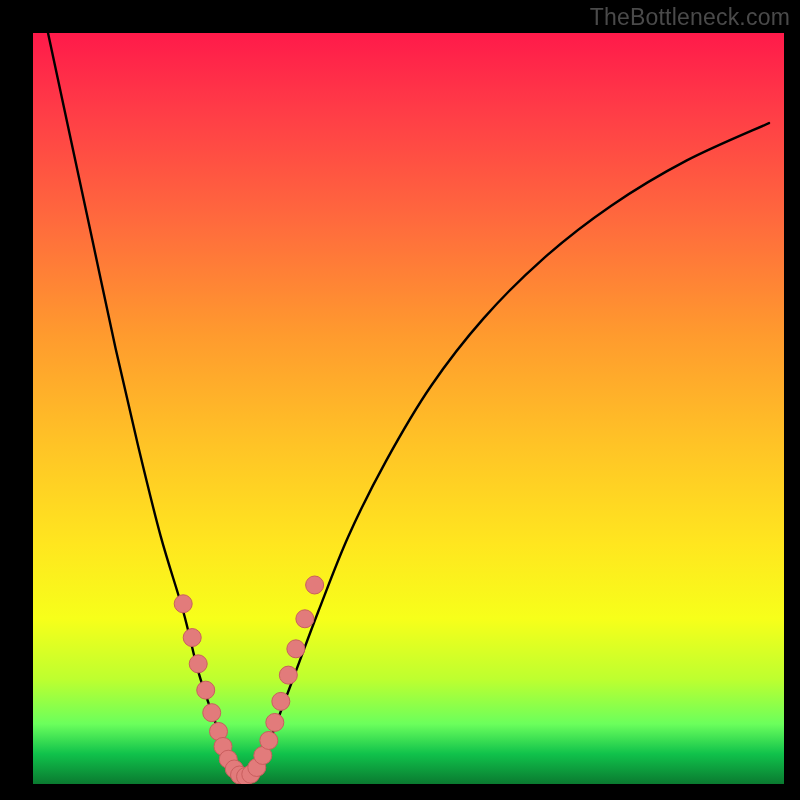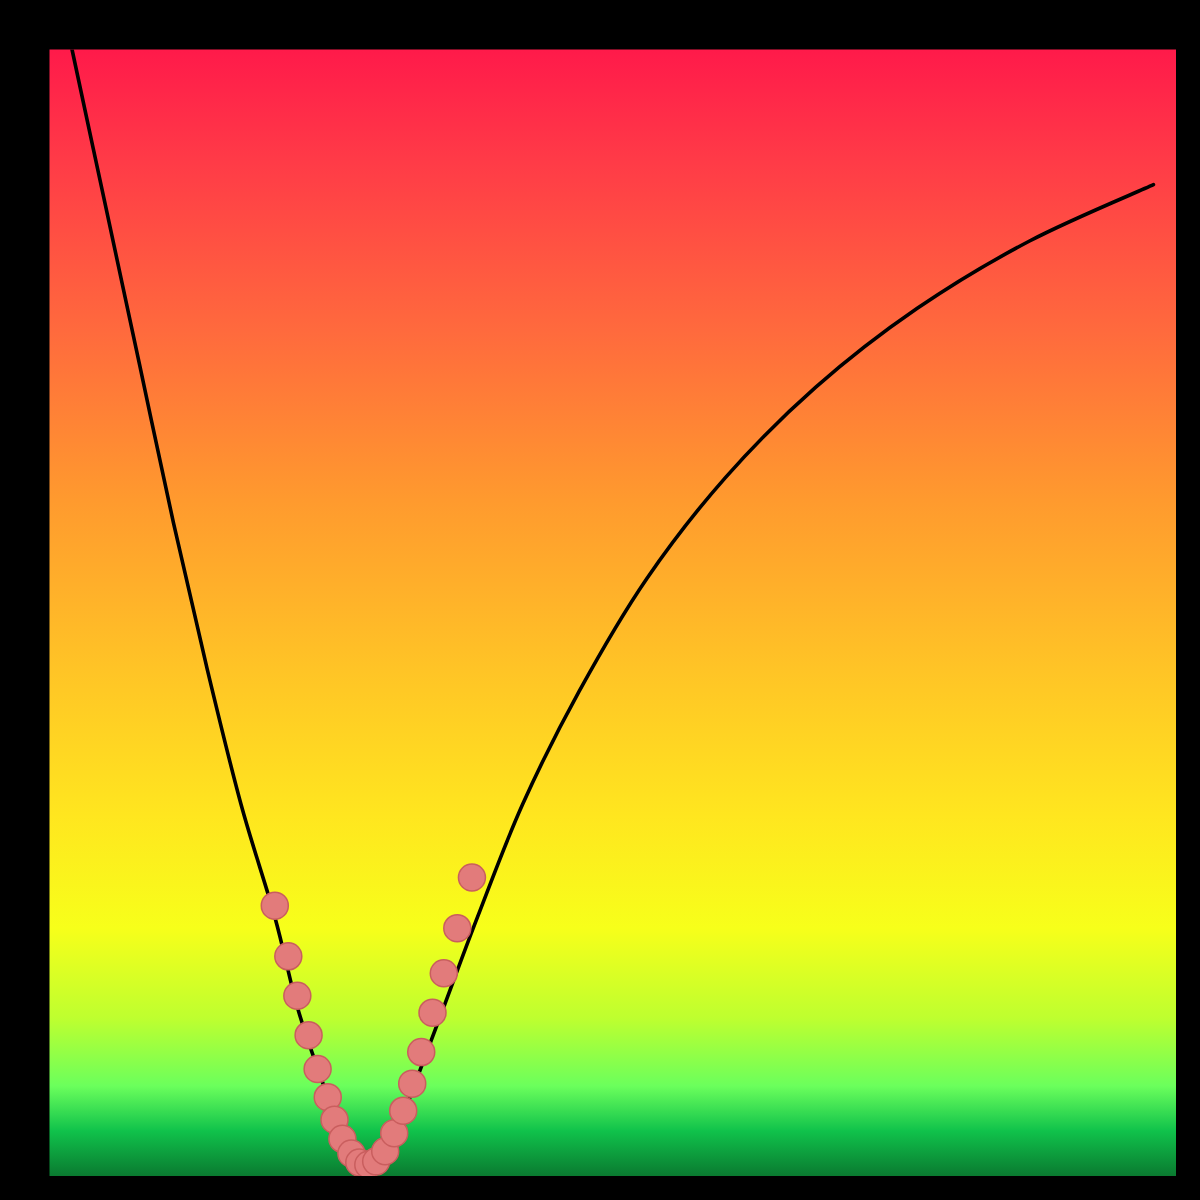--- a/index.html
+++ b/index.html
@@ -83,13 +83,14 @@
           <circle cx="241.82" cy="689.42" r="9" fill="#e27b7b" stroke="#c95e5e" stroke-width="1"></circle>
           <circle cx="247.83" cy="668.39" r="9" fill="#e27b7b" stroke="#c95e5e" stroke-width="1"></circle>
           <circle cx="255.34" cy="642.11" r="9" fill="#e27b7b" stroke="#c95e5e" stroke-width="1"></circle>
           <circle cx="262.85" cy="615.82" r="9" fill="#e27b7b" stroke="#c95e5e" stroke-width="1"></circle>
           <circle cx="271.86" cy="585.78" r="9" fill="#e27b7b" stroke="#c95e5e" stroke-width="1"></circle>
           <circle cx="281.63" cy="551.99" r="9" fill="#e27b7b" stroke="#c95e5e" stroke-width="1"></circle>
         </g>
     </svg>
   </div>
 
+  <div class="attribution">TheBottleneck.com</div>
 </div>
 
 </body></html>

